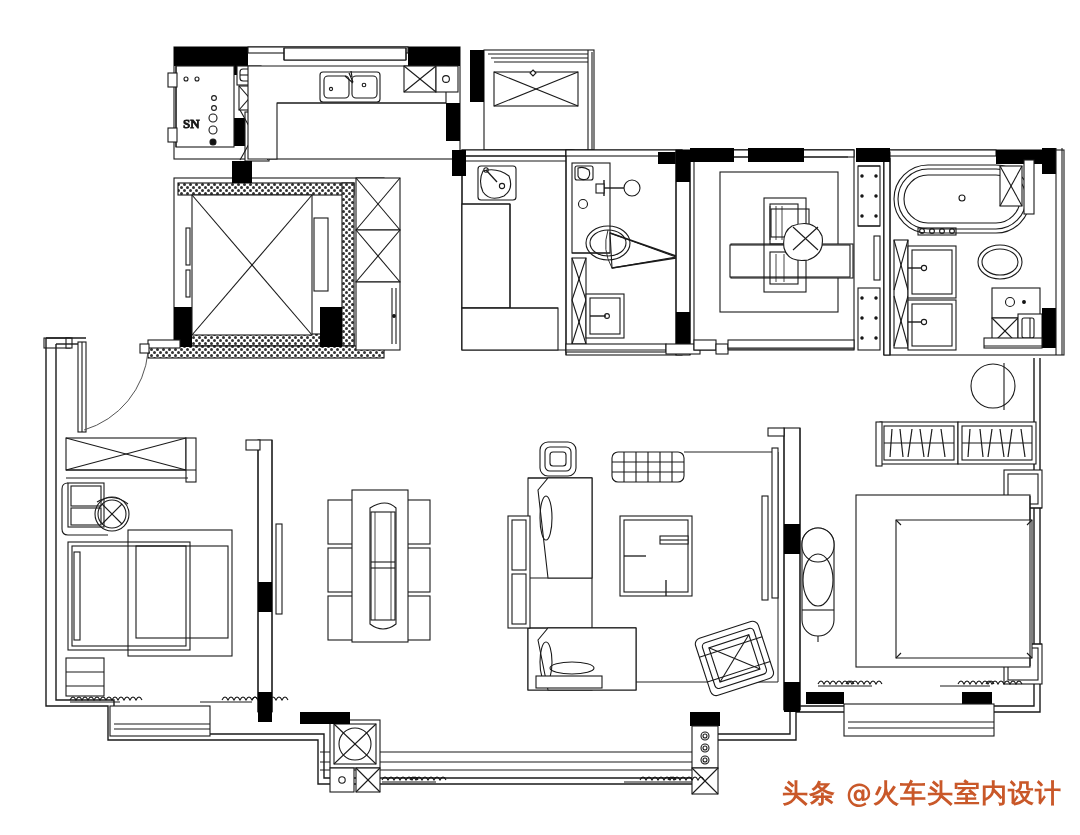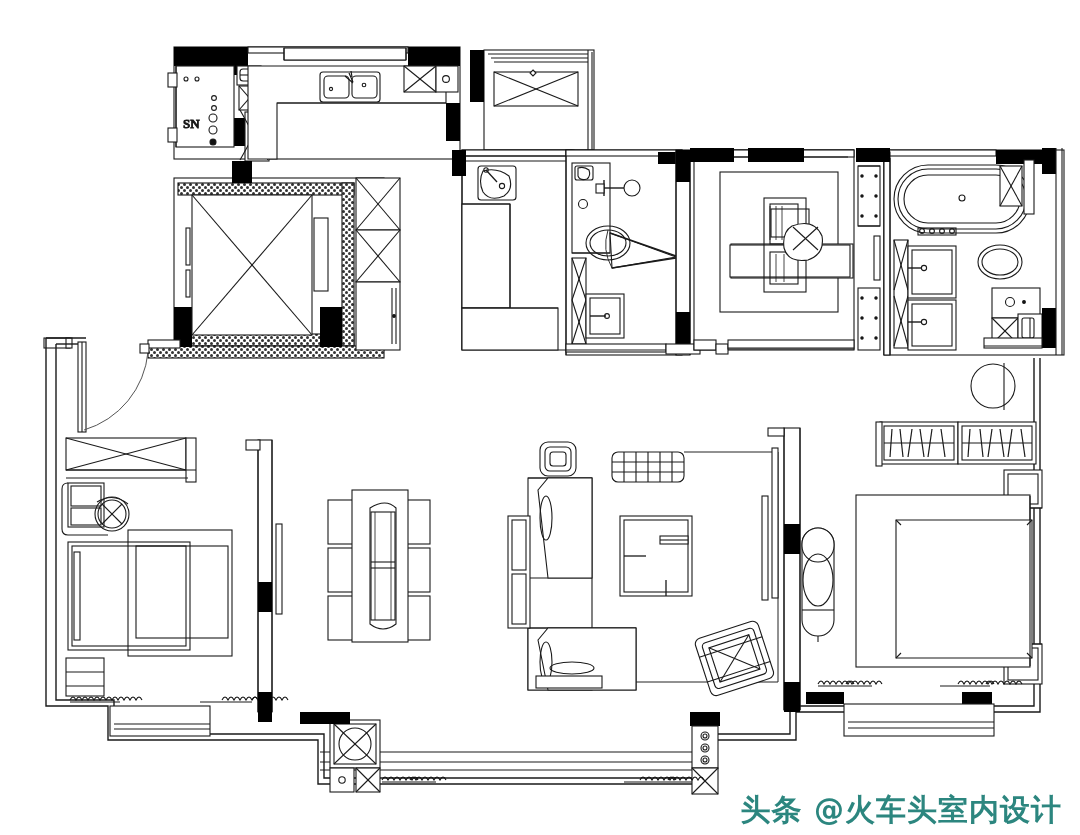--- a/index.html
+++ b/index.html
@@ -1,22 +1,22 @@
 <!DOCTYPE html>
 <html><head>
 <meta charset="utf-8">
 <style>
   html,body{margin:0;padding:0;background:#ffffff;}
   body{width:1080px;height:835px;overflow:hidden;font-family:"Liberation Sans",sans-serif;}
   #plan-root{position:relative;width:1080px;height:835px;background:#ffffff;}
   svg{display:block;}
   .wm{
-    position:absolute;right:18px;bottom:4px;
+    position:absolute;right:18px;bottom:24px;
     font-family:"DejaVu Sans",sans-serif;
-    font-size:30px;font-weight:700;color:#0f766e;
+    font-size:26px;font-weight:700;color:#c2410c;
     letter-spacing:1px;opacity:.88;white-space:nowrap;
     text-shadow:1px 1px 0 #ffffff, -1px -1px 0 #ffffff;
   }
   .label-sn{font-family:"Liberation Serif",serif;font-size:13px;fill:#111;}
 </style>
 </head>
 <body>
 
 <div id="plan-root">
 

